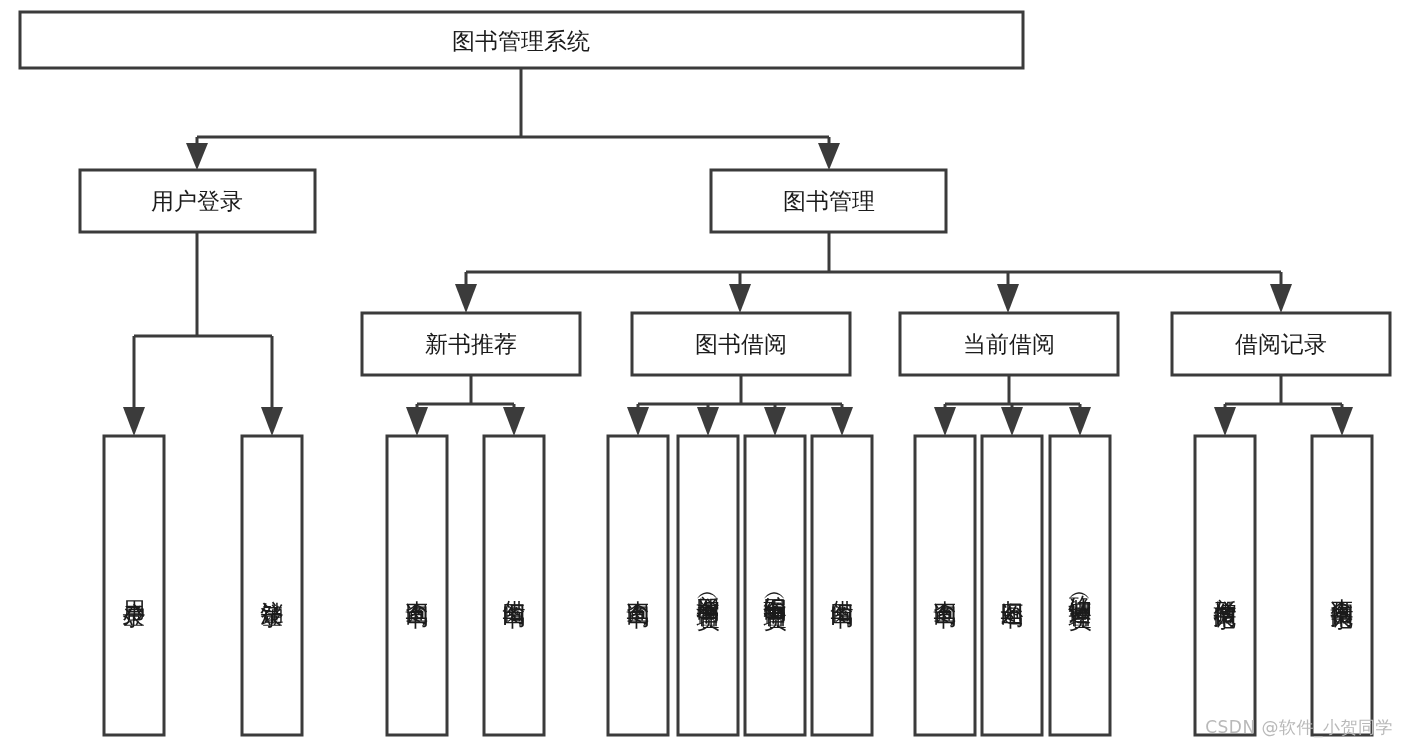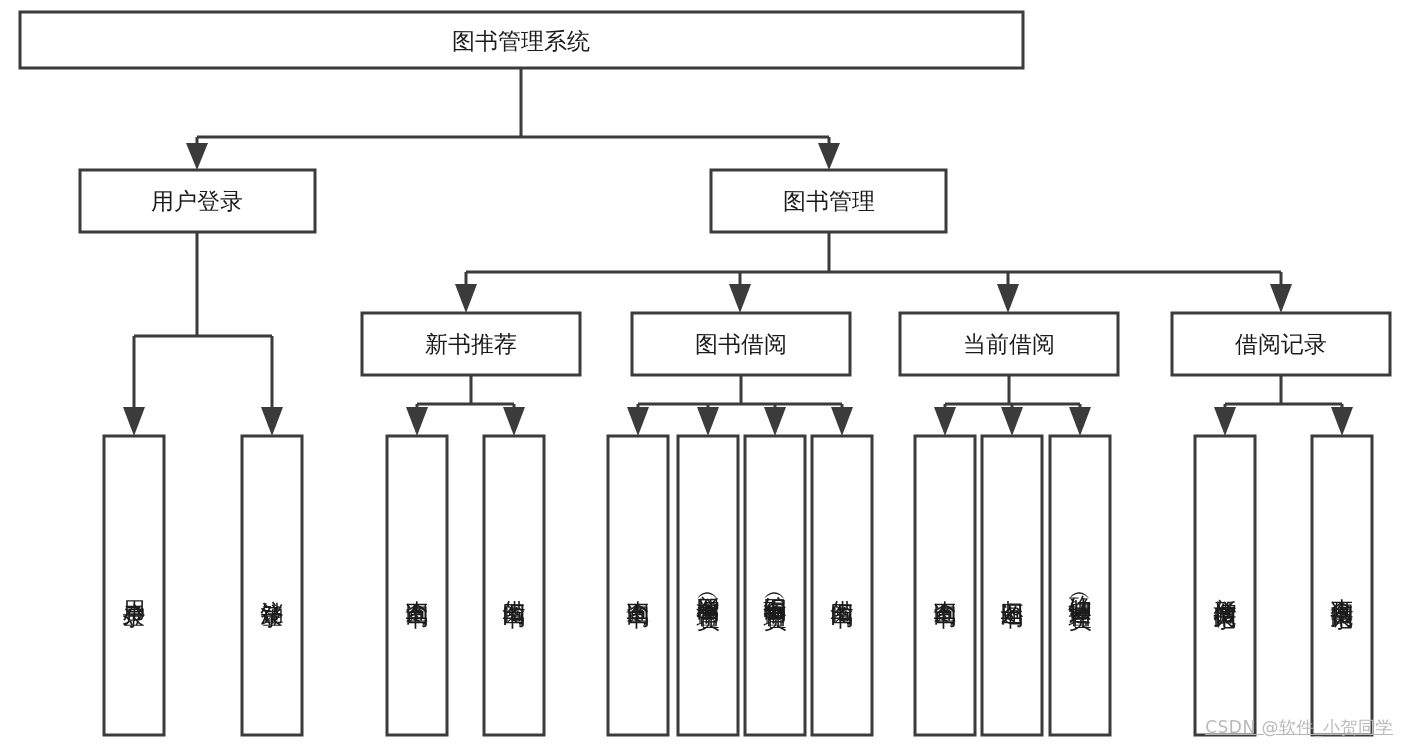--- a/index.html
+++ b/index.html
@@ -72,21 +72,20 @@
   .watermark {
     position: absolute;
     right: 12px;
     bottom: 8px;
     font-family: "DejaVu Sans", "Liberation Sans", sans-serif;
     font-size: 17px;
     color: #b9b9b9;
     letter-spacing: 0.5px;
     white-space: nowrap;
     user-select: none;
-    text-decoration: underline;
   }
 </style>
 </head>
 <body>
 
 <div id="diagram-root">
 
   <svg class="flow" viewBox="0 0 1405 747" xmlns="http://www.w3.org/2000/svg">
 
     <g>

